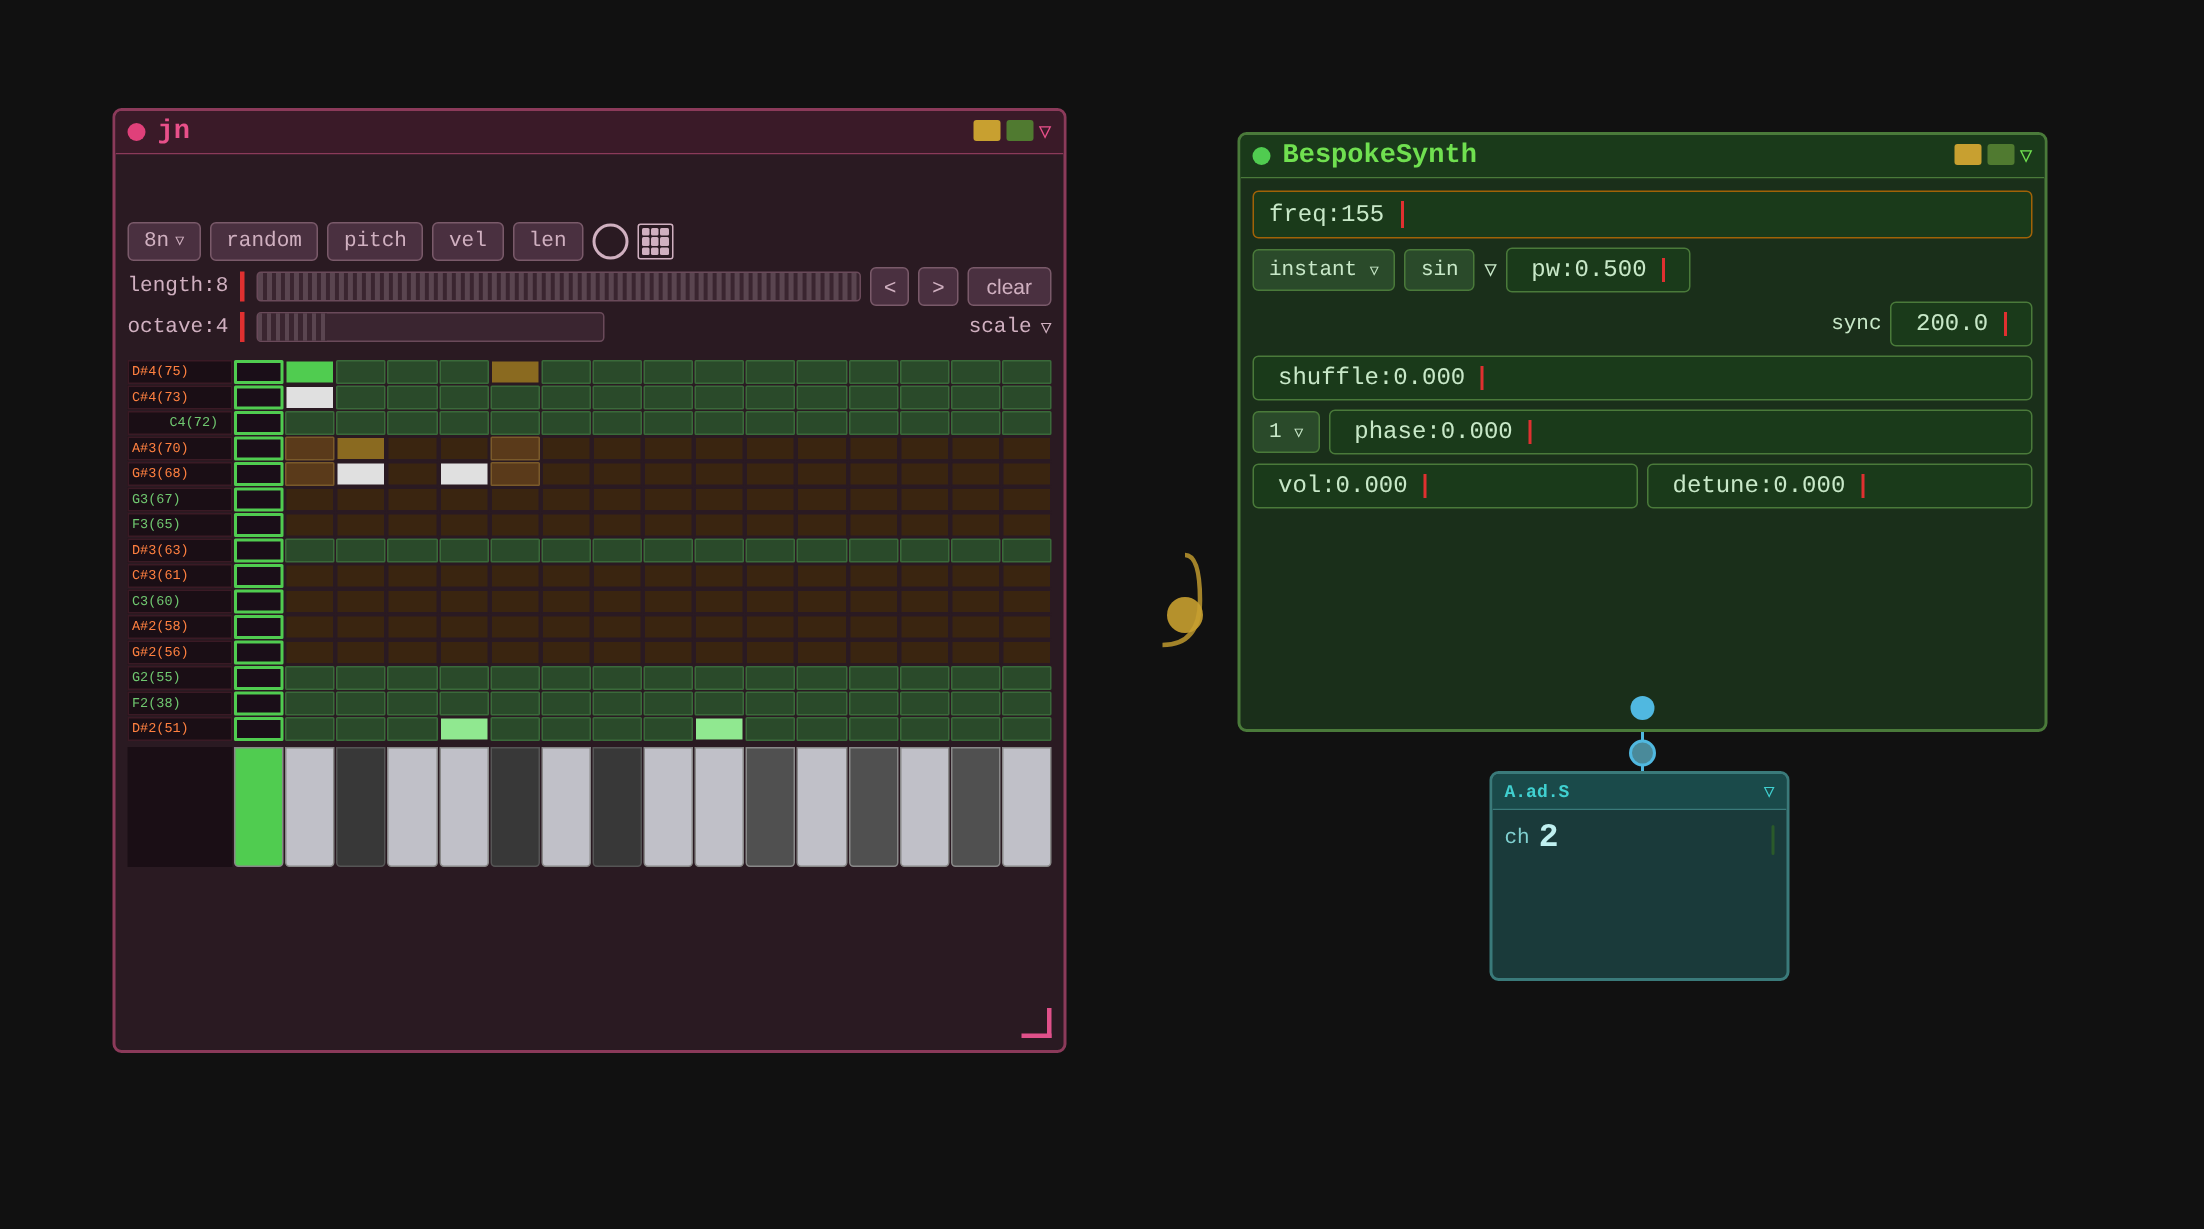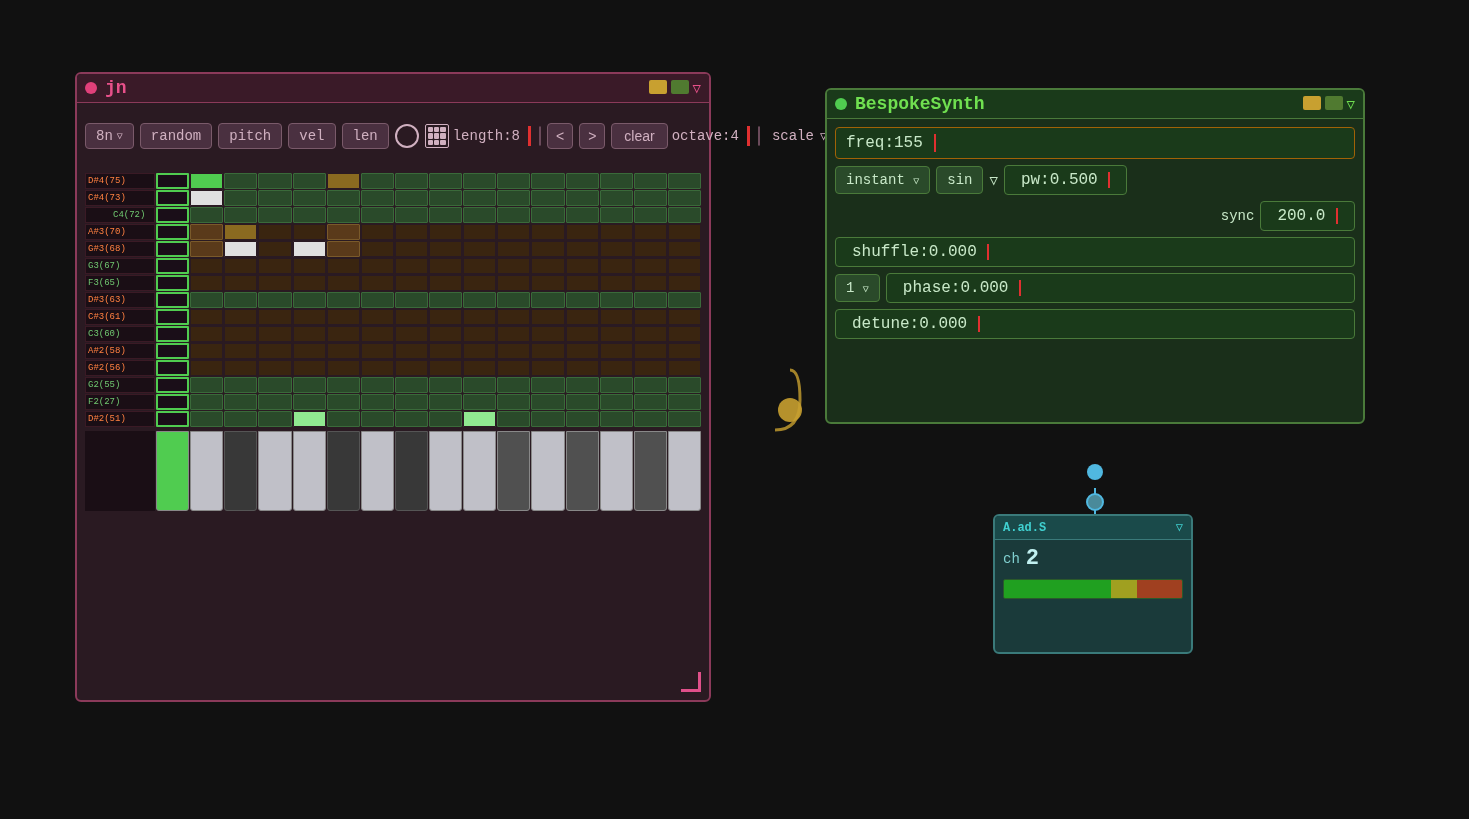--- a/index.html
+++ b/index.html
@@ -72,23 +72,25 @@
       border-radius: 2px;
     }
 
     .title-arrow {
       color: #e8508a;
       font-size: 14px;
     }
 
     
     .jn-controls {
-      padding: 20px 8px;
-      display: flex;
+      padding: 8px 8px;
+      display: flex;
+      flex-direction: column;
       gap: 4px;
+      margin-top: 37px;
     }
 
     .jn-row {
       display: flex;
       align-items: center;
       gap: 6px;
     }
 
     .btn {
       background: #4a3040;
@@ -299,21 +301,21 @@
       border-right: 3px solid #e0508a;
       border-bottom: 3px solid #e0508a;
     }
 
     
     .bsp-panel {
       position: absolute;
       left: 825px;
       top: 88px;
       width: 540px;
-      height: 336px;
+      height: 400px;
       background: #1a2f1a;
       border: 2px solid #4a7a3a;
       border-radius: 6px;
     }
 
     .bsp-title-bar {
       display: flex;
       align-items: center;
       justify-content: space-between;
       padding: 4px 8px;
@@ -435,21 +437,21 @@
 
     .aads-title {
       color: #40d0d0;
       font-size: 12px;
       font-weight: bold;
     }
 
     .aads-controls {
       padding: 6px 8px;
       display: flex;
-      flex-direction: column;
+      flex-direction: row;
       gap: 4px;
       justify-content: space-between;
     }
 
     .aads-row {
       display: flex;
       align-items: center;
       gap: 6px;
     }
 
@@ -770,21 +772,21 @@
       <div class="seq-cell cell-dark-green"></div>
       <div class="seq-cell cell-dark-green"></div>
       <div class="seq-cell cell-dark-green"></div>
       <div class="seq-cell cell-dark-green"></div>
       <div class="seq-cell cell-dark-green"></div>
       <div class="seq-cell cell-dark-green"></div>
       <div class="seq-cell cell-dark-green"></div>
       <div class="seq-cell cell-dark-green"></div>
       <div class="seq-cell cell-dark-green"></div>
 
-      <div class="note-label" style="color:#70c870;">F2(27)</div>
+      <div class="note-label" style="color:#70c870;">F2(38)</div>
       <div class="seq-cell cell-outline-green"></div>
       <div class="seq-cell cell-dark-green"></div>
       <div class="seq-cell cell-dark-green"></div>
       <div class="seq-cell cell-dark-green"></div>
       <div class="seq-cell cell-dark-green"></div>
       <div class="seq-cell cell-dark-green"></div>
       <div class="seq-cell cell-dark-green"></div>
       <div class="seq-cell cell-dark-green"></div>
       <div class="seq-cell cell-dark-green"></div>
       <div class="seq-cell cell-dark-green"></div>
@@ -895,20 +897,24 @@
         <span class="down-arrow" style="color:#c8e8c8;">▽</span>
       </div>
       <div class="bsp-value-field bsp-half">
         <span>phase:0.000</span>
         <span style="display:inline-block;width:2px;height:16px;background:#e03030;vertical-align:middle;margin-left:1px;"></span>
       </div>
     </div>
 
     <div class="bsp-row">
       <div class="bsp-value-field bsp-half">
+        <span>vol:0.000</span>
+        <span style="display:inline-block;width:2px;height:16px;background:#e03030;vertical-align:middle;margin-left:1px;"></span>
+      </div>
+      <div class="bsp-value-field bsp-half">
         <span>detune:0.000</span>
         <span style="display:inline-block;width:2px;height:16px;background:#e03030;vertical-align:middle;margin-left:1px;"></span>
       </div>
     </div>
   </div>
 </div>
 
 <div class="aads-panel">
   <div class="aads-title-bar">
     <span class="aads-title">A.ad.S</span>

